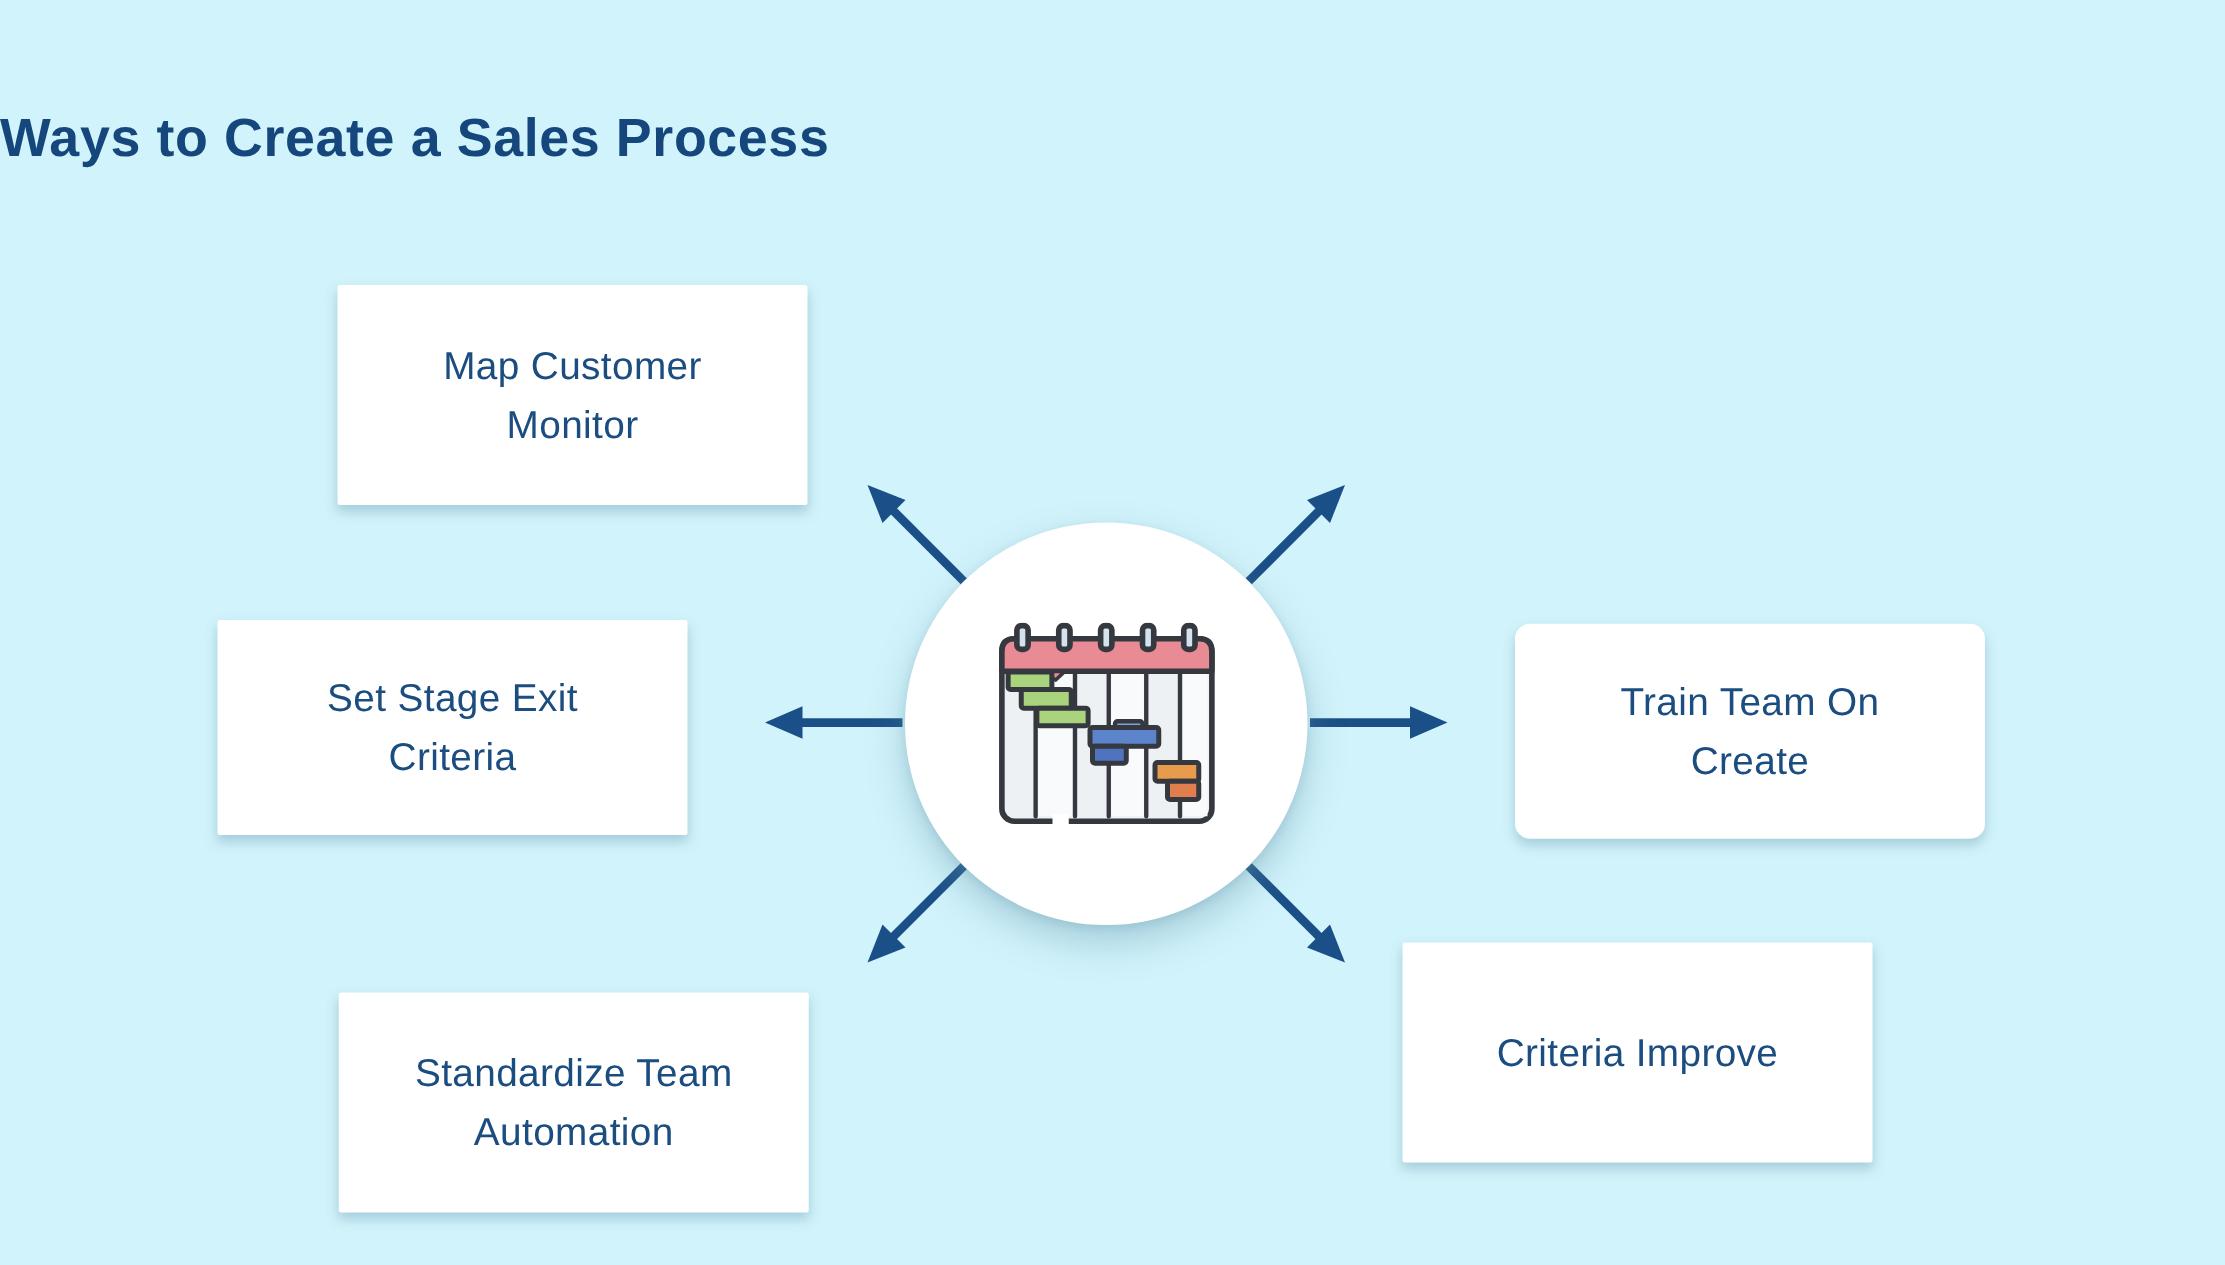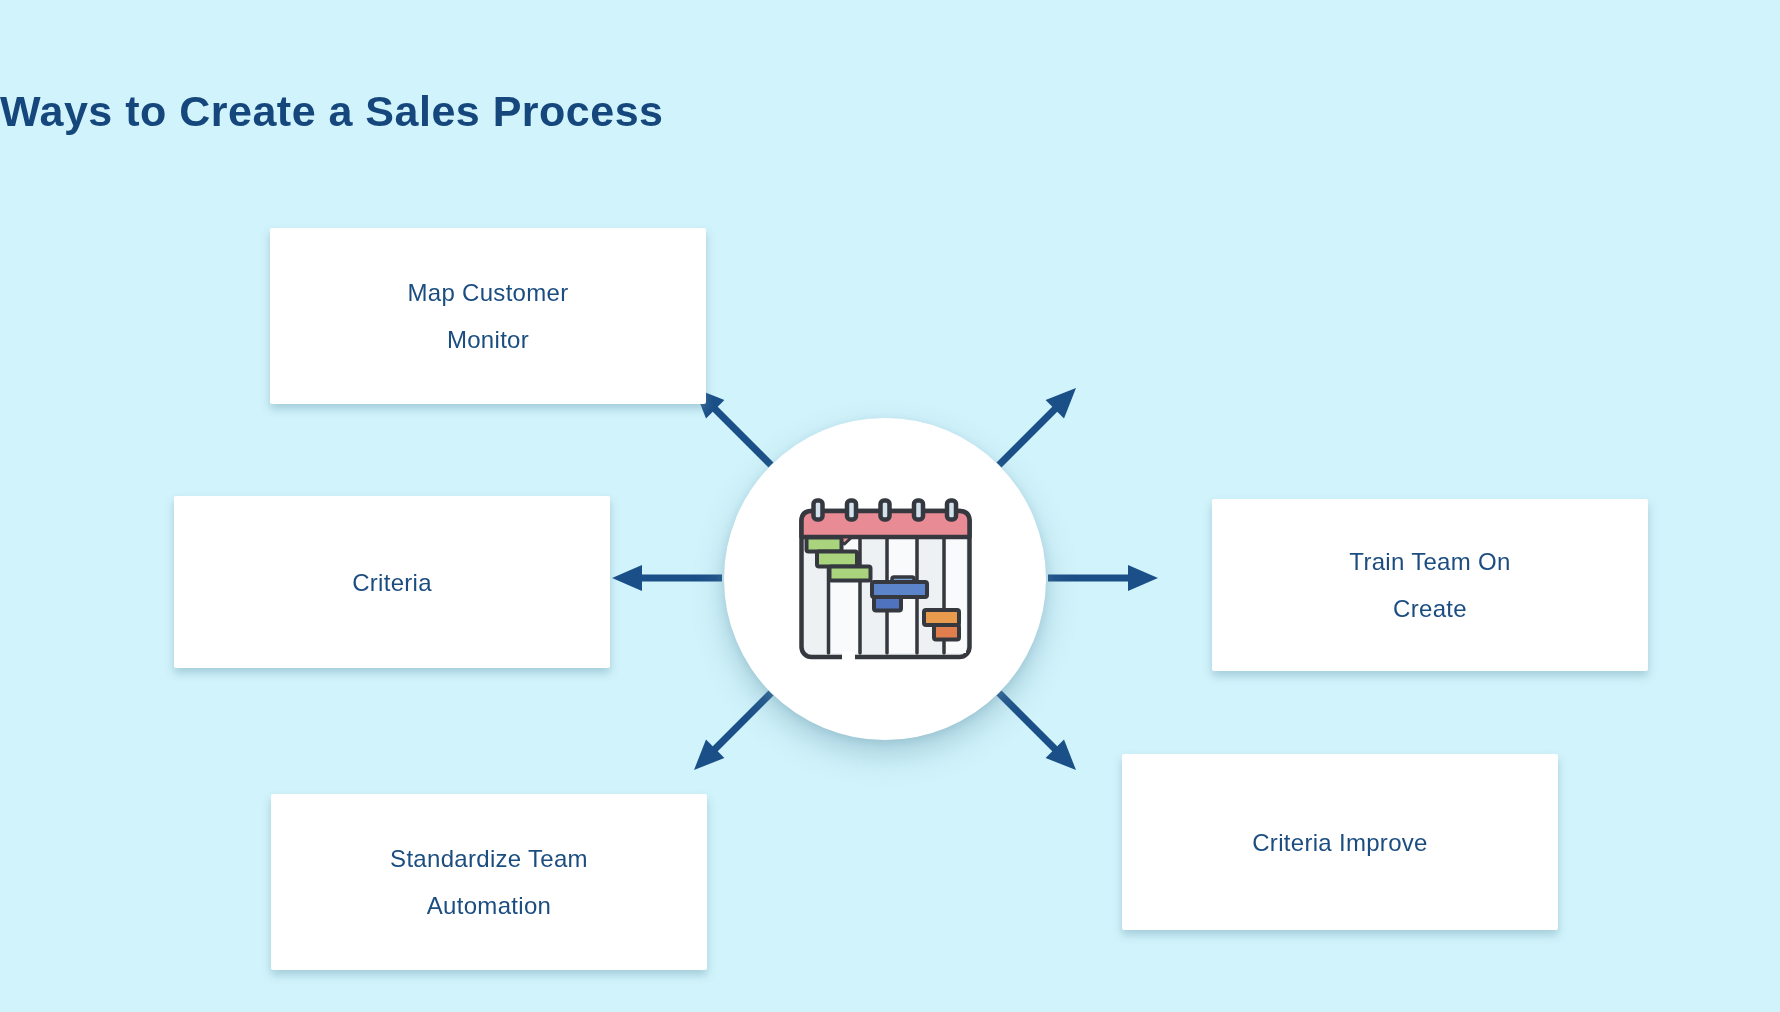--- a/index.html
+++ b/index.html
@@ -43,38 +43,38 @@
     border-radius: 50%;
     background: #ffffff;
     box-shadow: 0 14px 30px rgba(100, 150, 170, 0.40), 0 3px 8px rgba(100, 150, 170, 0.22);
     display: flex;
     align-items: center;
     justify-content: center;
   }
 
   .card {
     position: absolute;
-    width: 436px; height: 176px;
+    width: 376px; height: 176px;
     background: var(--card-bg, #ffffff);
     border-radius: 2px;
     box-shadow: 0 5px 9px rgba(110, 160, 180, 0.45);
     display: flex;
     flex-direction: column;
     align-items: center;
     justify-content: center;
     text-align: center;
-    font-size: 24px;
+    font-size: 31px;
     line-height: 47px;
     letter-spacing: 0.3px;
     color: var(--card-text, #1b4d80);
   }
   .pos-tl { left: 270px;  top: 228px; }
   .pos-tr { left: 1122px; top: 228px; }
   .pos-ml { left: 174px;  top: 496px; height: 172px; }
-  .pos-mr { left: 1212px; top: 499px; height: 172px; }
+  .pos-mr { left: 1212px; top: 499px; height: 172px; border-radius: 12px; }
   .pos-bl { left: 271px;  top: 753px; margin-top: 41px; }
   .pos-br { left: 1122px; top: 754px; }
 
   
   .icon-cal .outline        { fill: var(--icon-body, #eef1f3); stroke: var(--icon-outline, #35393f); stroke-width: 4.5; }
   .icon-cal .col-light      { fill: #f8fafb; }
   .icon-cal .header         { fill: var(--icon-header-pink, #e98b94); stroke: var(--icon-outline, #35393f); stroke-width: 4.5; stroke-linejoin: round; }
   .icon-cal .header-tongue  { fill: var(--icon-header-pink, #e98b94); stroke: var(--icon-outline, #35393f); stroke-width: 3; stroke-linejoin: round; }
   .icon-cal .divider        { stroke: var(--icon-outline, #35393f); stroke-width: 3.5; stroke-linecap: round; }
   .icon-cal .tab            { fill: var(--icon-tab, #d3e2ec); stroke: var(--icon-outline, #35393f); stroke-width: 4.5; }
@@ -154,20 +154,21 @@
     </svg>
   </div>
 
   <div class="card pos-tl">
     <span>Map Customer</span>
     <span>Monitor</span>
   </div>
 
 
   <div class="card pos-ml">
+    <span>Set Stage Exit</span>
     <span>Criteria</span>
   </div>
 
   <div class="card pos-mr">
     <span>Train Team On</span>
     <span>Create</span>
   </div>
 
   <div class="card pos-bl">
     <span>Standardize Team</span>

